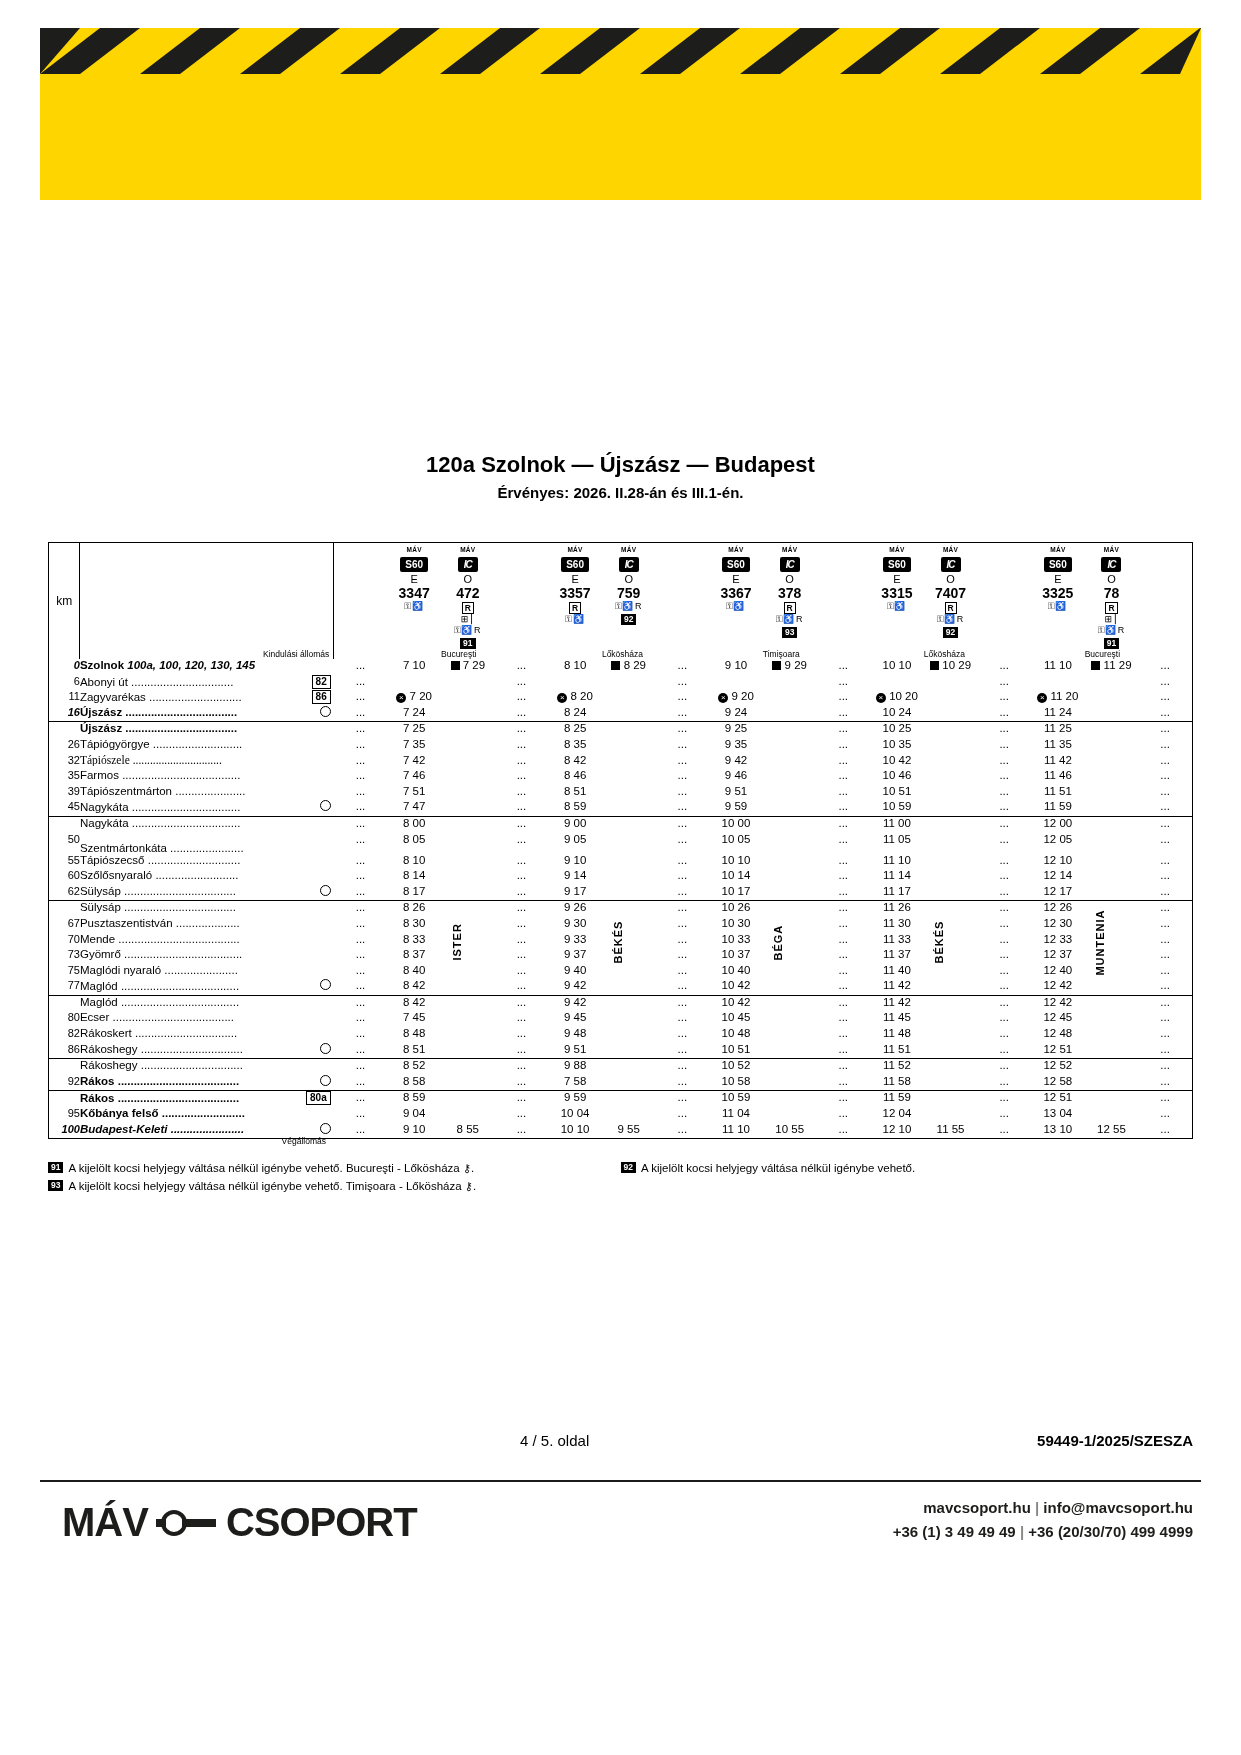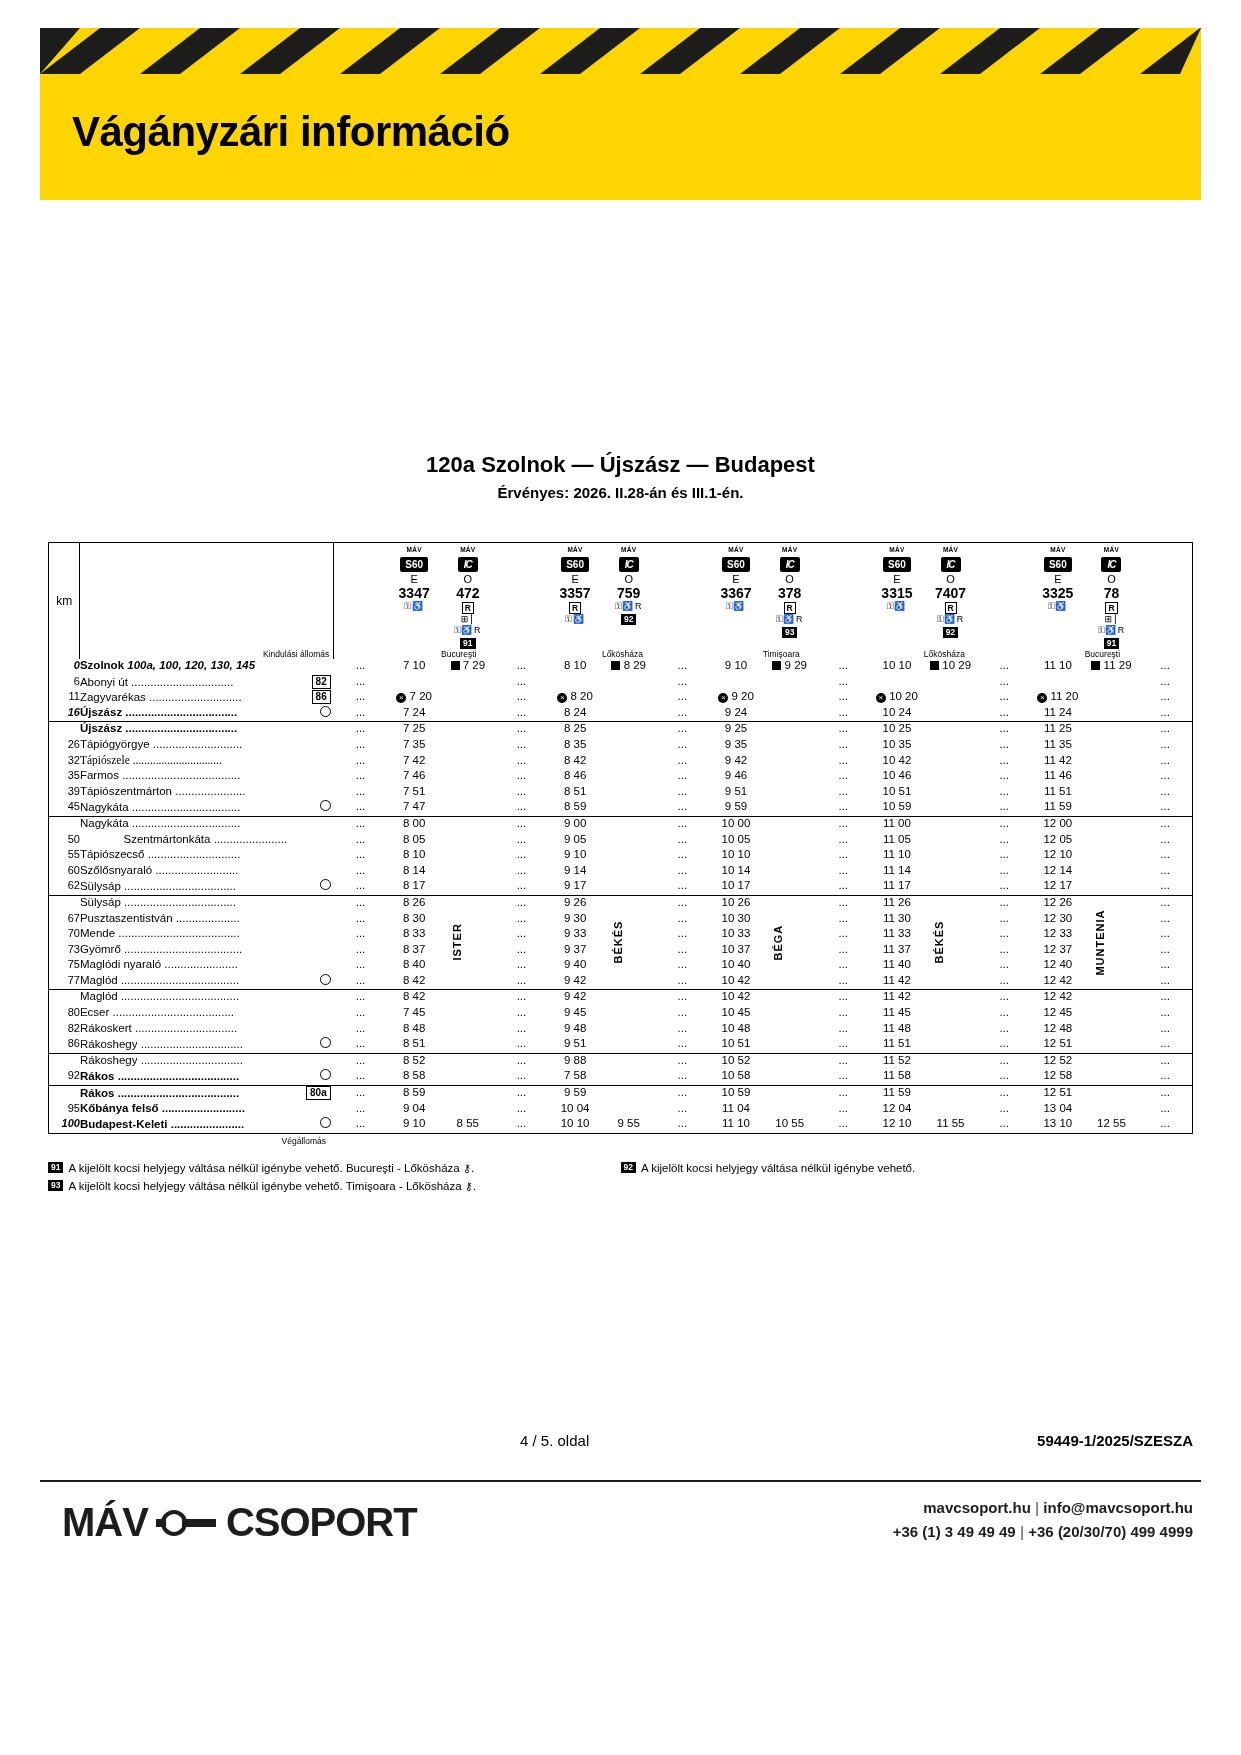--- a/index.html
+++ b/index.html
@@ -143,21 +143,20 @@
         <polygon points="560,0 600,0 540,46 500,46"></polygon>
         <polygon points="660,0 700,0 640,46 600,46"></polygon>
         <polygon points="760,0 800,0 740,46 700,46"></polygon>
         <polygon points="860,0 900,0 840,46 800,46"></polygon>
         <polygon points="960,0 1000,0 940,46 900,46"></polygon>
         <polygon points="1060,0 1100,0 1040,46 1000,46"></polygon>
         <polygon points="1160,0 1161,0 1140,46 1100,46"></polygon>
       </g>
     </svg>
   </div>
-  <div class="banner-title">Vágányzári információ</div>
 </div>
 
 <div class="doc-title">120a Szolnok — Újszász — Budapest</div>
 <div class="doc-sub">Érvényes: 2026. II.28-án és III.1-én.</div>
 
 <table class="tt outer" style="position: relative;">
   <tbody id="tt-body">
       <tr>
         <td class="kmhdr" rowspan="2" style="border-right:1px solid #000;vertical-align:middle;">km</td>
         <td rowspan="2" style="border-right:1px solid #000;vertical-align:bottom;">
@@ -541,21 +540,21 @@
         <td class="tcol" style="">11 00</td>
         <td class="tcol" style=""></td>
         <td class="tcol" style="">...</td>
         <td class="tcol" style="">12 00</td>
         <td class="tcol" style=""></td>
         <td class="tcol" style="border-right:0;">...</td>
       </tr>
       <tr class="rowline">
         <td class="kmcol">50</td>
         <td class="stcol">
-          <div style="display:flex;align-items:center;justify-content:center;overflow:hidden;">
+          <div style="display:flex;align-items:center;justify-content:flex-start;overflow:hidden;margin-top:9px;">
             <span style="overflow:hidden;white-space:nowrap;"><span>Szentmártonkáta</span> <span class="dots">.......................</span></span>
             <span style="padding-right:3px;"></span>
           </div>
         </td>
         <td class="tcol" style="">...</td>
         <td class="tcol" style="">8 05</td>
         <td class="tcol" style=""></td>
         <td class="tcol" style="">...</td>
         <td class="tcol" style="">9 05</td>
         <td class="tcol" style=""></td>
@@ -992,21 +991,21 @@
         <td class="tcol" style=""></td>
         <td class="tcol" style="">...</td>
         <td class="tcol" style="">13 04</td>
         <td class="tcol" style=""></td>
         <td class="tcol" style="border-right:0;">...</td>
       </tr>
       <tr class="rowline">
         <td class="kmcol bold">100</td>
         <td class="stcol bold">
           <div style="display:flex;align-items:center;justify-content:space-between;overflow:hidden;">
-            <span style="overflow:hidden;white-space:nowrap;"><span>Budapest-Keleti</span> <span class="dots">.......................</span></span>
+            <span style="overflow:hidden;white-space:nowrap;font-style:italic;"><span>Budapest-Keleti</span> <span class="dots">.......................</span></span>
             <span style="padding-right:3px;"><span class="circ"></span></span>
           </div>
         </td>
         <td class="tcol" style="">...</td>
         <td class="tcol" style="">9 10</td>
         <td class="tcol" style="">8 55</td>
         <td class="tcol" style="">...</td>
         <td class="tcol" style="">10 10</td>
         <td class="tcol" style="">9 55</td>
         <td class="tcol" style="">...</td>

